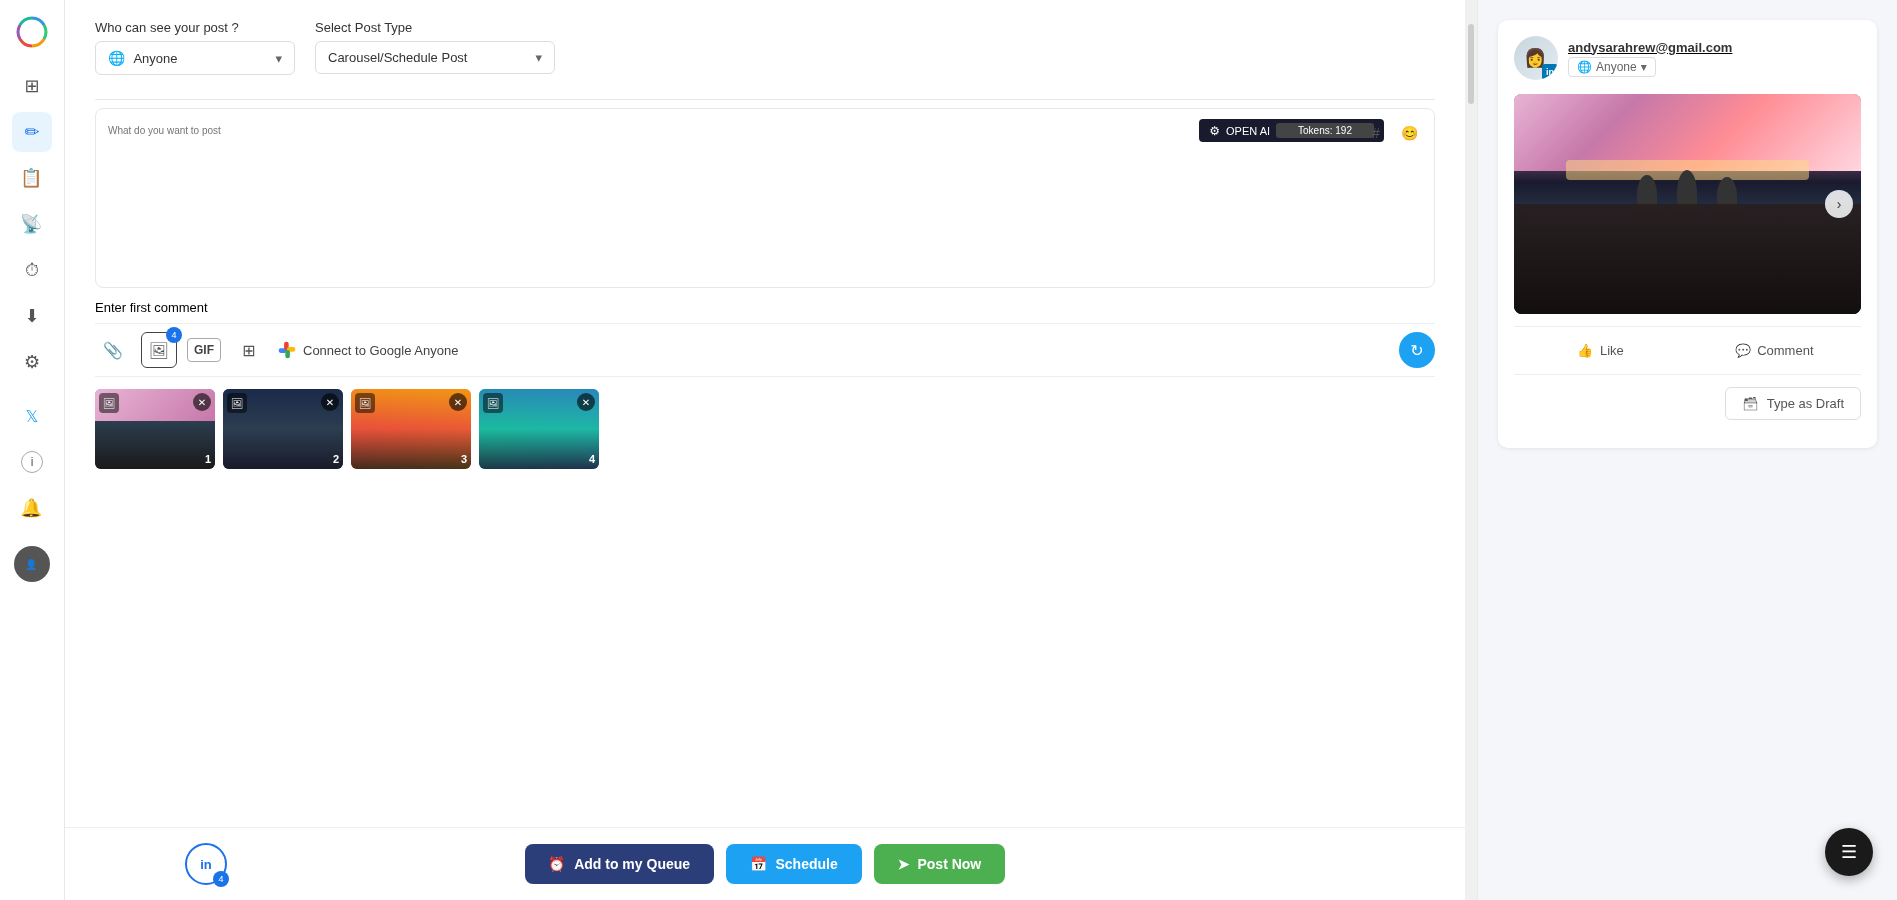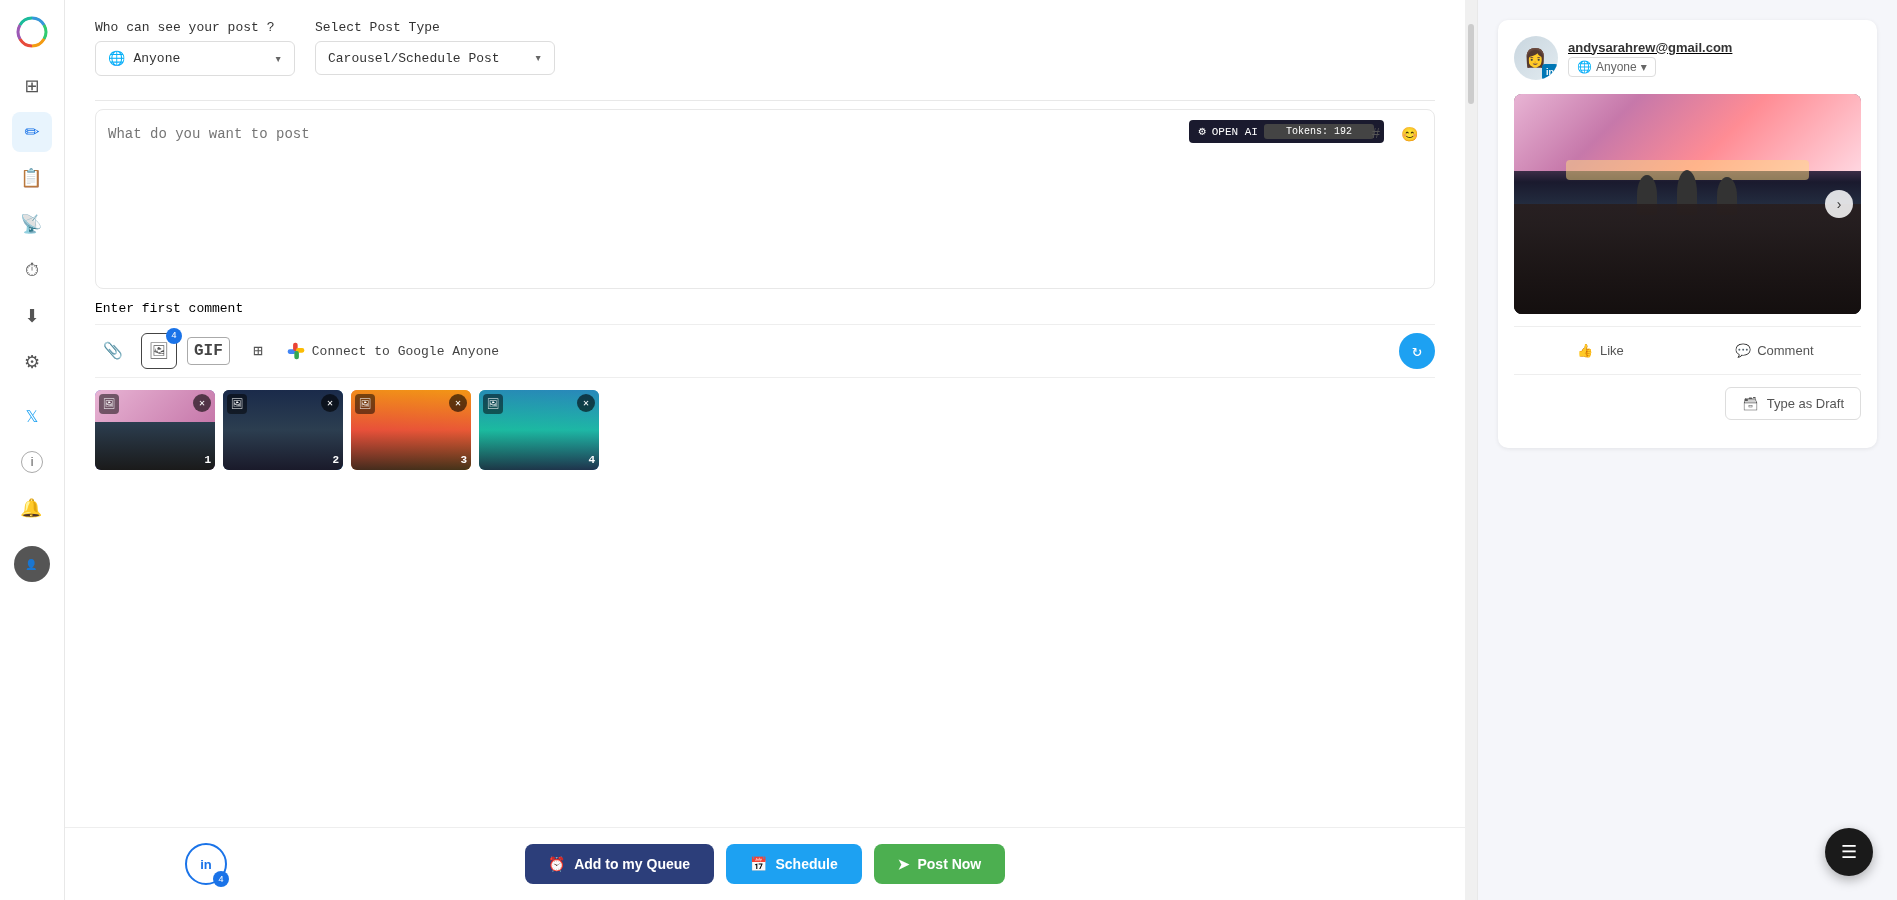--- a/index.html
+++ b/index.html
@@ -46,21 +46,20 @@
       background: #fff;
     }
 
     
     .editor-area {
       flex: 1;
       padding: 20px 30px;
       overflow-y: auto;
       display: flex;
       flex-direction: column;
-      font-family: Liberation Mono, monospace;
     }
 
     .post-options-row {
       display: flex;
       gap: 20px;
       margin-bottom: 16px;
     }
 
     .option-group {
       display: flex;
@@ -130,21 +129,21 @@
       border-radius: 4px;
       cursor: pointer;
       color: #555;
       font-size: 14px;
     }
     .post-textarea {
       width: 100%;
       border: none;
       outline: none;
       resize: none;
-      font-size: 14px;
+      font-size: 10px;
       color: #999;
       min-height: 140px;
       margin-top: 4px;
       font-family: inherit;
     }
 
     
     .first-comment-label {
       font-size: 13px;
       color: #000000;
@@ -179,21 +178,21 @@
       position: absolute;
       top: -6px; right: -6px;
       background: #1a73e8;
       color: #fff;
       font-size: 9px;
       width: 16px; height: 16px;
       border-radius: 50%;
       display: flex; align-items: center; justify-content: center;
     }
     .gif-btn {
-      font-size: 16px;
+      font-size: 12px;
       font-weight: 700;
       color: #444;
       border: 1.5px solid #aaa;
       border-radius: 4px;
       padding: 4px 6px;
       cursor: pointer;
     }
     .google-photos-btn {
       display: flex;
       align-items: center;

